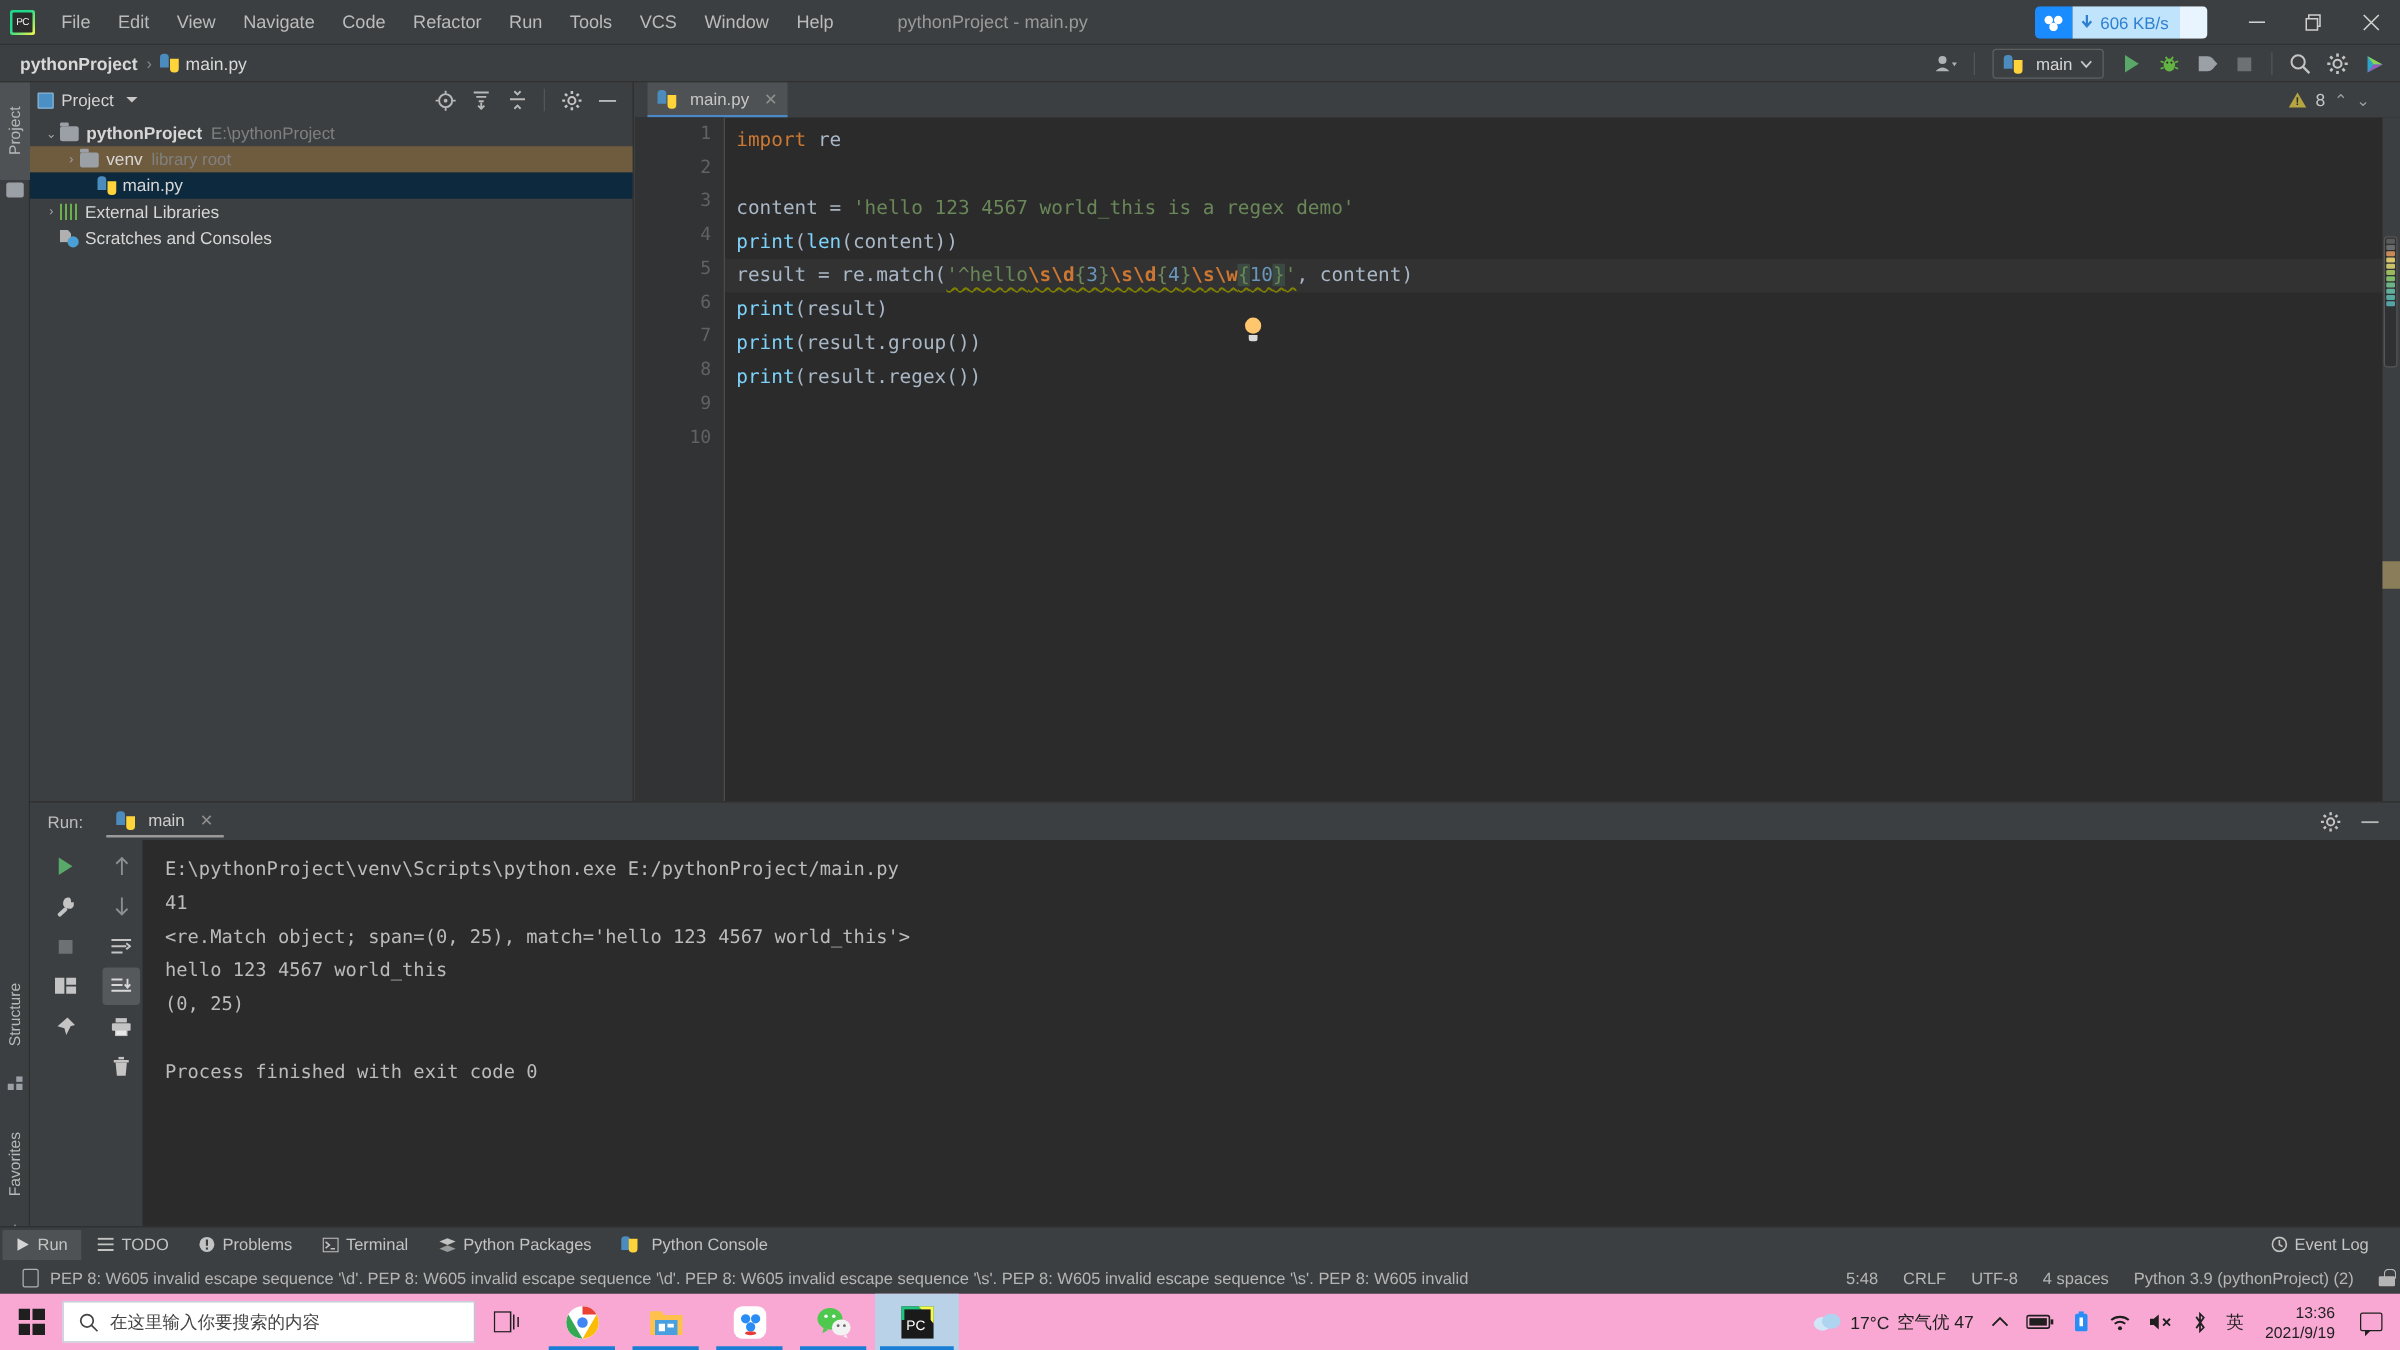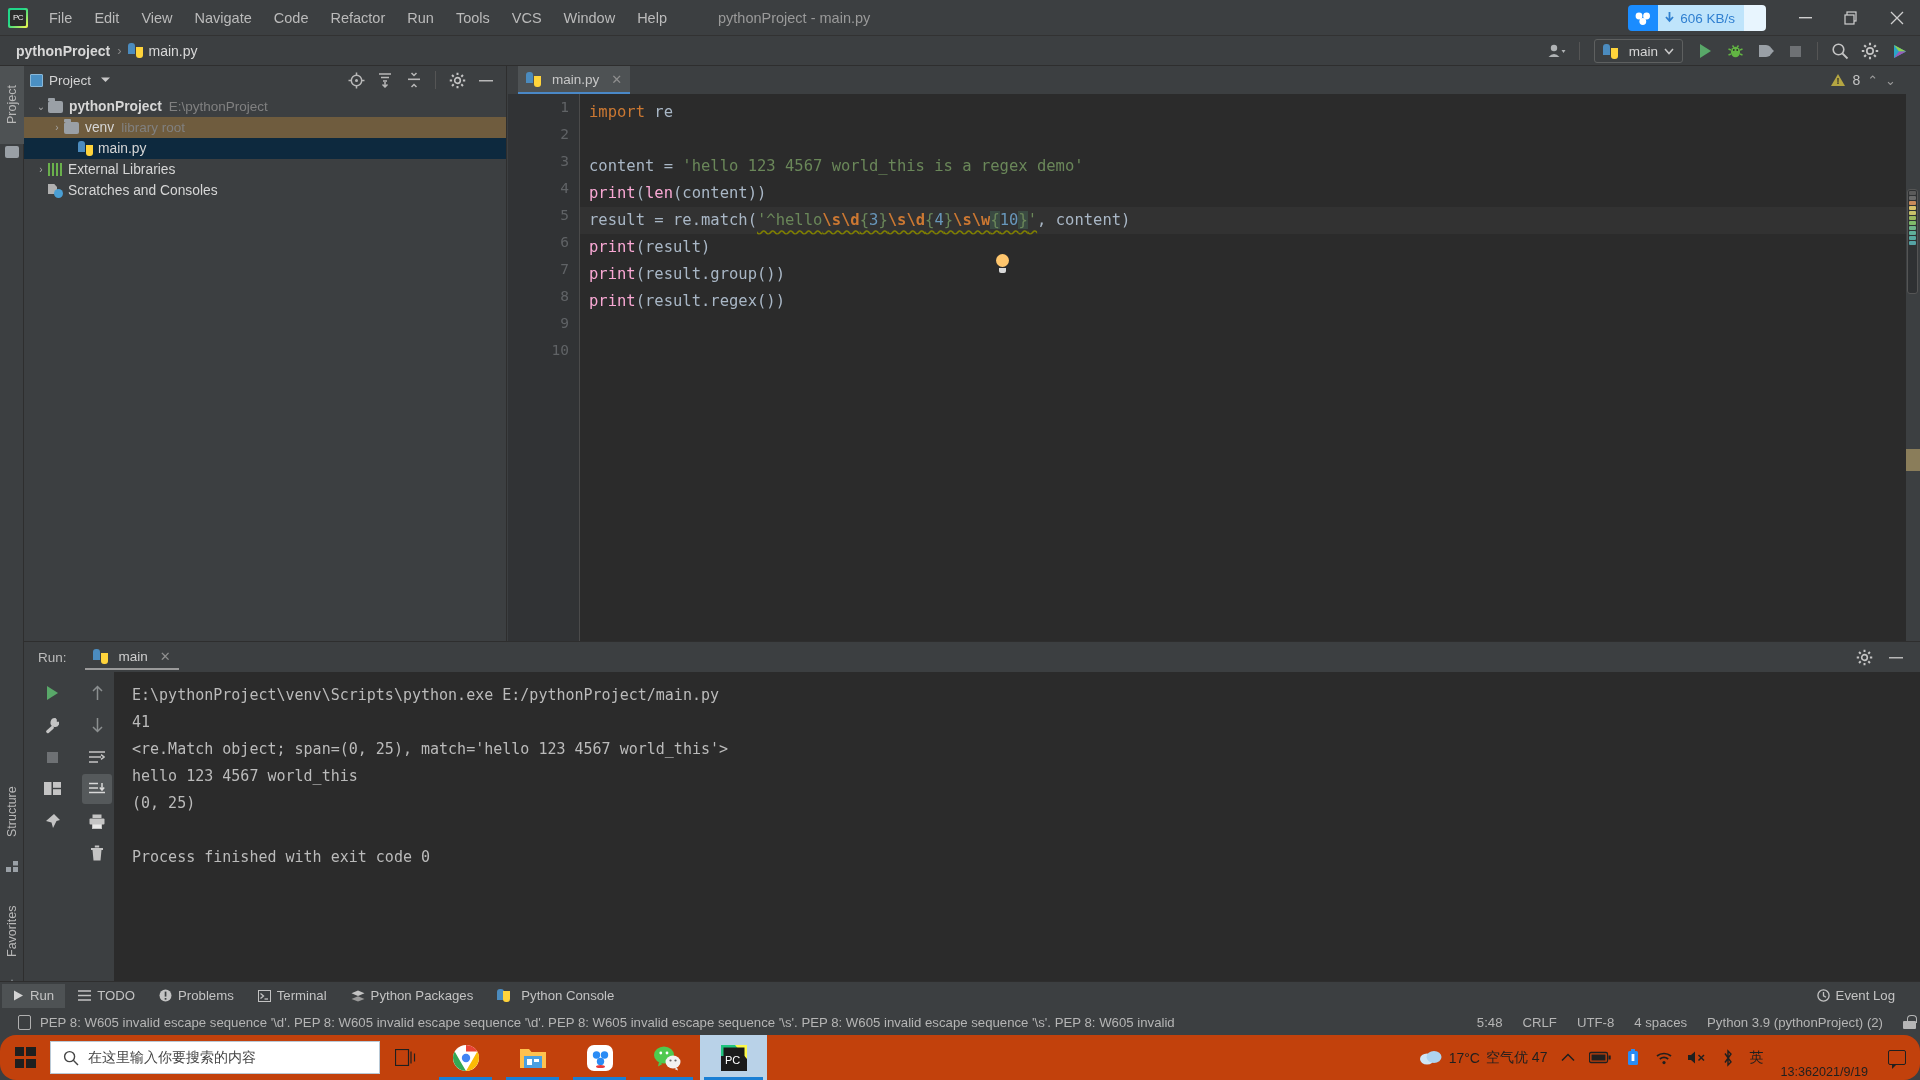--- a/index.html
+++ b/index.html
@@ -192,21 +192,21 @@
   .codearea {
     position: absolute; left: 72px; top: 0; right: 0; bottom: 0;
     font-family: "DejaVu Sans Mono", monospace; font-size: 15.5px;
     color: #a9b7c6; line-height: 27px; padding-top: 5px;
   }
   .cline { height: 27px; padding-left: 9px; white-space: pre; }
   .cline.cur { background: #323232; }
   .k-kw { color: #cc7832; }
   .k-str { color: #6a8759; }
   .k-fn { color: #a9b7c6; }
-  .k-bi { color: #f9a8d4; }
+  .k-bi { color: #7dd3fc; }
   .k-esc { color: #cc7832; font-weight: bold; }
   .k-num { color: #6897bb; }
   .k-var { color: #a9b7c6; }
   .wavy {
     text-decoration: underline wavy #808000; text-underline-offset: 4px;
   }
   .hl-brace { background: #3a4a42; }
   .bulb {
     position: absolute; left: 487px; top: 160px; width: 15px; height: 19px;
   }
@@ -325,21 +325,21 @@
   }
   .lock-ico::after {
     content: ""; position: absolute; top: 0; left: 4px; width: 8px;
     height: 7px; border: 1.5px solid #b5b5b5; border-bottom: none;
     border-radius: 4px 4px 0 0;
   }
 
   
   .taskbar {
     position: absolute; left: 0; top: 1035px; width: 1920px; height: 45px;
-    background: #c2410c; display: flex; align-items: center; border-radius: 16px;
+    background: #f9a8d4; display: flex; align-items: center;
   }
   .winbtn {
     width: 50px; height: 45px; display: flex; align-items: center;
     justify-content: center; cursor: default;
   }
   .win-flag {
     width: 21px; height: 21px;
     display: grid; grid-template-columns: 1fr 1fr; grid-template-rows: 1fr 1fr;
     gap: 2.5px;
   }
@@ -366,21 +366,21 @@
   }
   .tray {
     margin-left: auto; display: flex; align-items: center; gap: 0;
     padding-right: 4px;
   }
   .tray-item {
     display: flex; align-items: center; gap: 6px; padding: 0 7px; height: 45px;
     color: #1f1f1f; font-size: 14px; cursor: default; white-space: nowrap;
   }
   .clock {
-    display: flex; align-items: flex-end;
+    display: flex; flex-direction: column; align-items: flex-end;
     justify-content: center; height: 45px; padding: 0 10px;
     color: #1f1f1f; font-size: 12.6px; line-height: 16px; cursor: default;
   }
   .notif-ico {
     width: 18px; height: 15px; border: 1.6px solid #1f1f1f;
     border-radius: 2px; position: relative; margin: 0 10px;
   }
   .notif-ico::after {
     content: ""; position: absolute; bottom: -5px; left: 3px;
     border-left: 5px solid #1f1f1f; border-bottom: 5px solid transparent;

